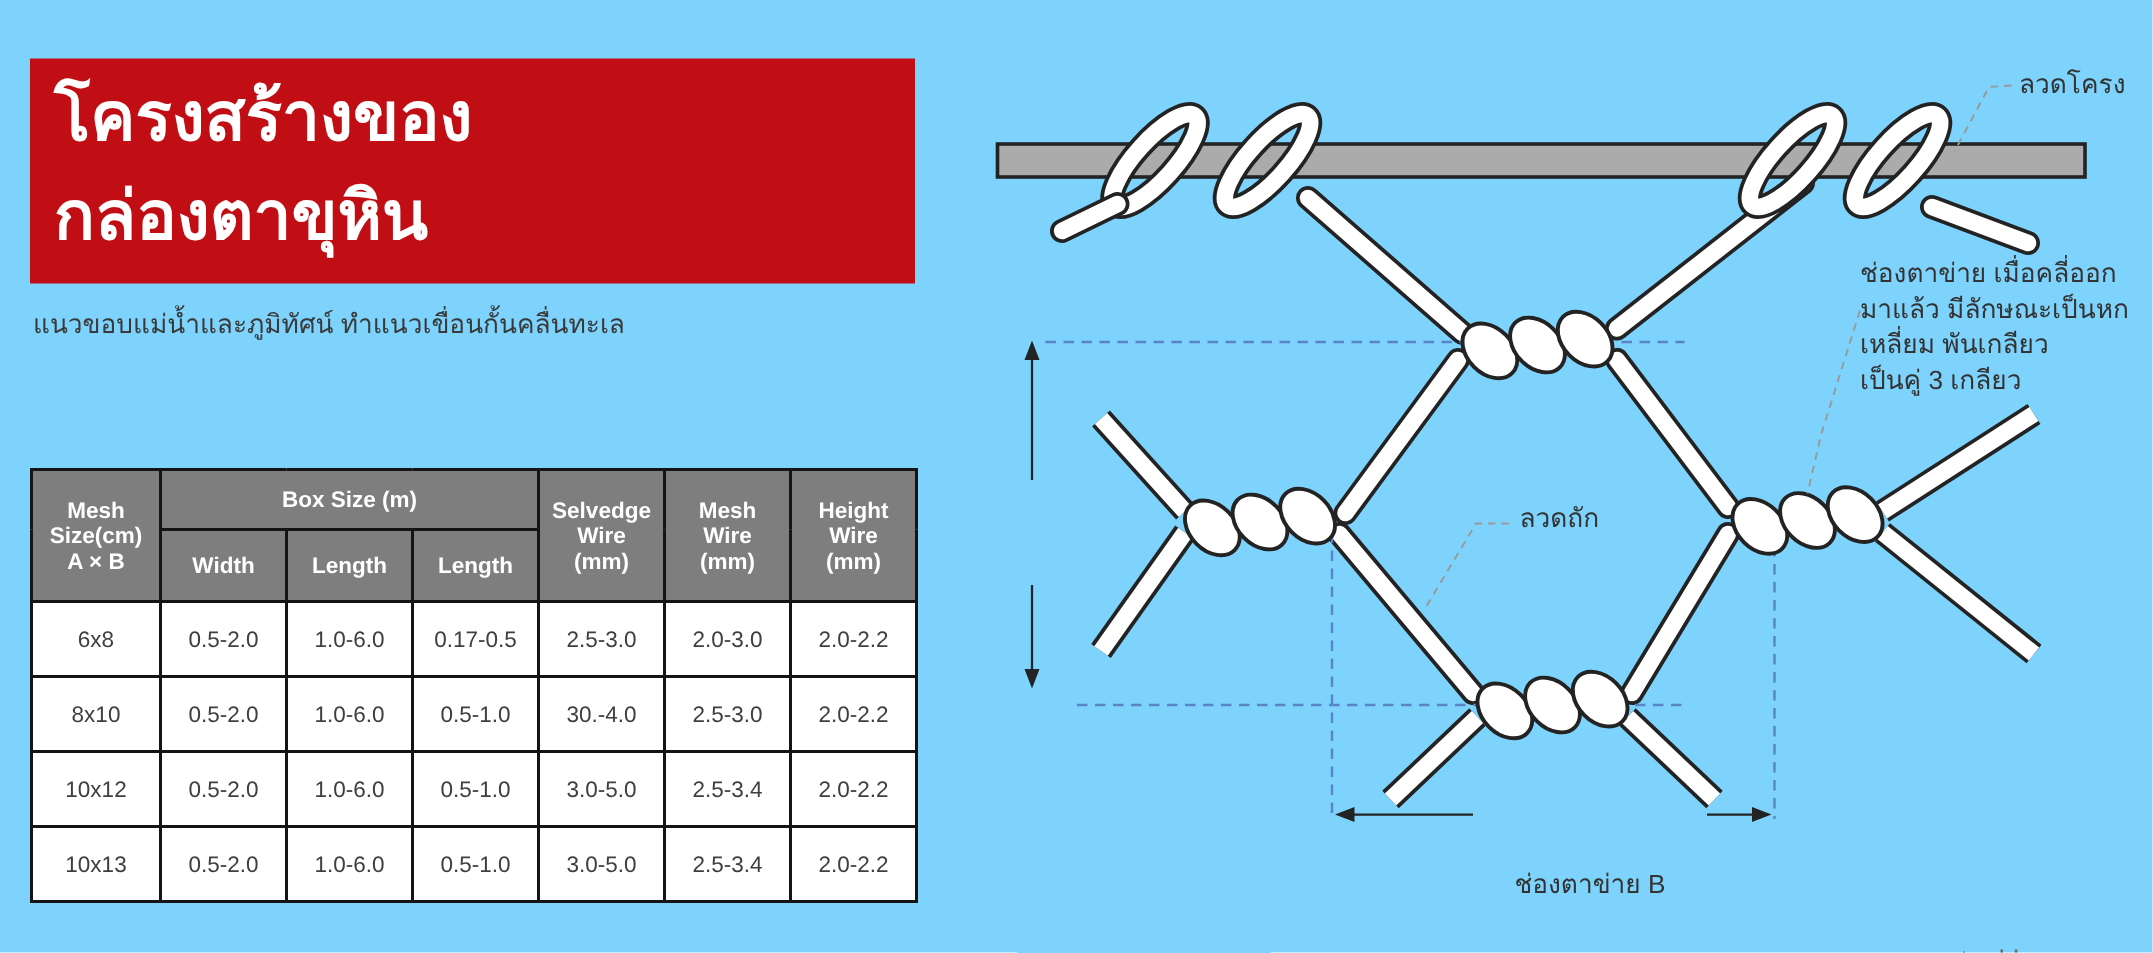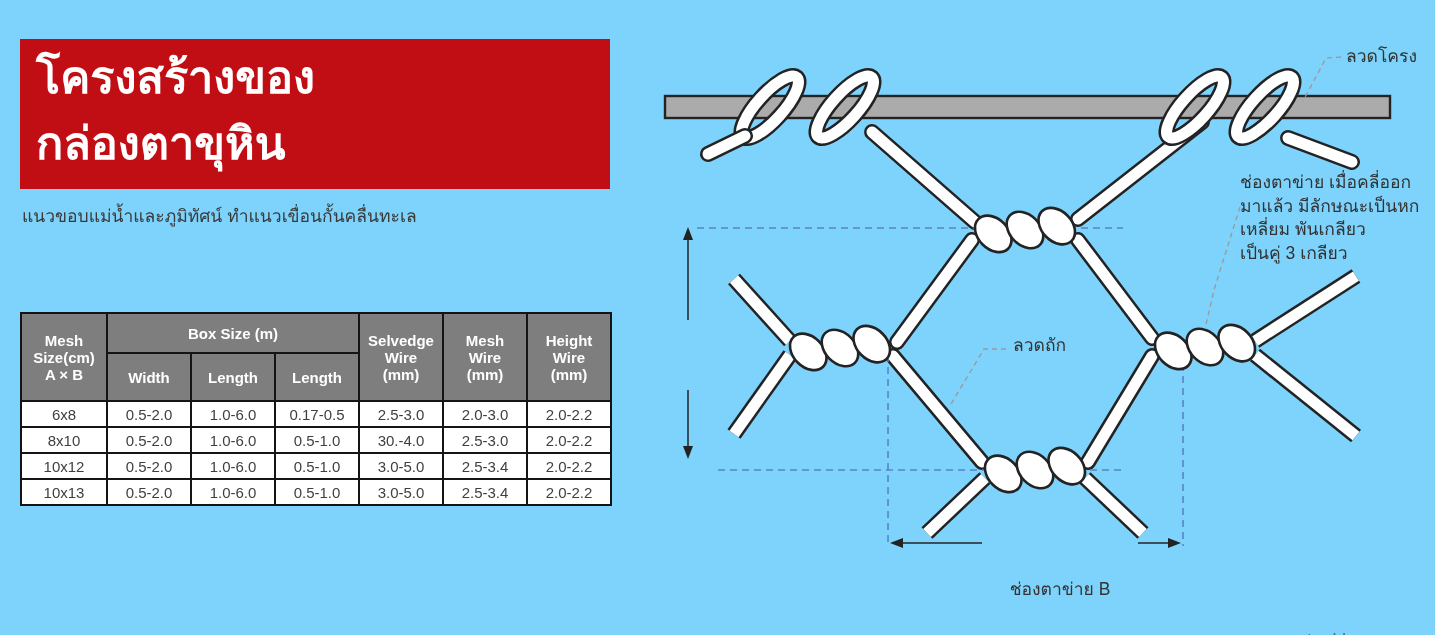--- a/index.html
+++ b/index.html
@@ -13,21 +13,21 @@
   .desc{position:absolute;left:22px;top:205px;width:605px;color:#3a3a3a;font-weight:500;}
   .desc div{font-size:17.5px;line-height:22.4px;white-space:nowrap;}
 
   table.spec{position:absolute;left:20px;top:312px;width:590px;border-collapse:collapse;
     table-layout:fixed;}
   table.spec th,table.spec td{border:2px solid #141414;text-align:center;vertical-align:middle;
     padding:0;}
   table.spec th{background:#7E7E7E;color:#fff;font-size:15px;font-weight:bold;
     white-space:pre-line;line-height:17px;}
   table.spec td{font-size:15px;color:#3f3f3f;background:#fff;}
-  tr.hrow1{height:40px;} tr.hrow2{height:48px;} tr.drow{height:26px;}
+  tr.hrow1{height:40px;} tr.hrow2{height:48px;} tr.drow{height:50px;}
 
   
   .diagram{position:absolute;left:645px;top:30px;width:790px;height:575px;}
   .band{fill:none;stroke:#232323;stroke-width:16;stroke-linecap:round;}
   .band-core{fill:none;stroke:#ffffff;stroke-width:11;stroke-linecap:round;}
   .flat{stroke-linecap:butt;}
   .twist-loop{fill:#fff;stroke:#232323;stroke-width:2.6;}
   .dash-blue{stroke:#5B84C6;stroke-width:1.6;stroke-dasharray:7 5;fill:none;}
   .dim{stroke:#232323;stroke-width:1.5;fill:none;}
   .dim-head{fill:#232323;stroke:none;}

